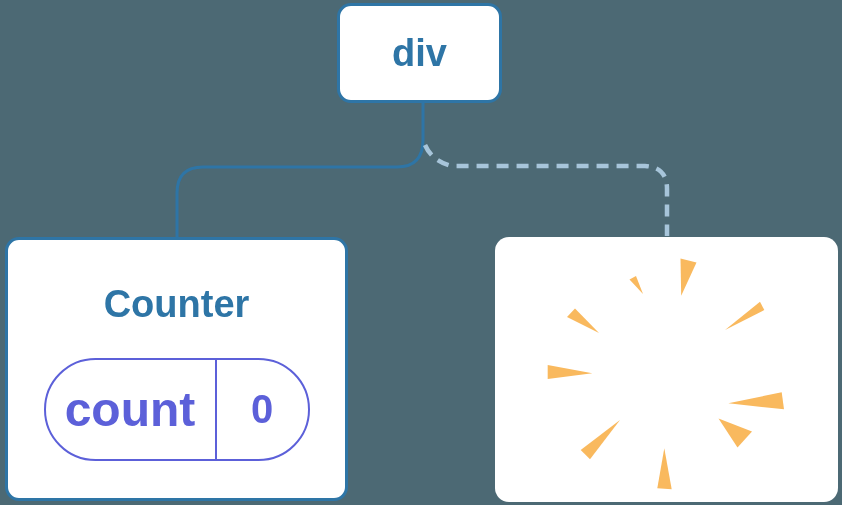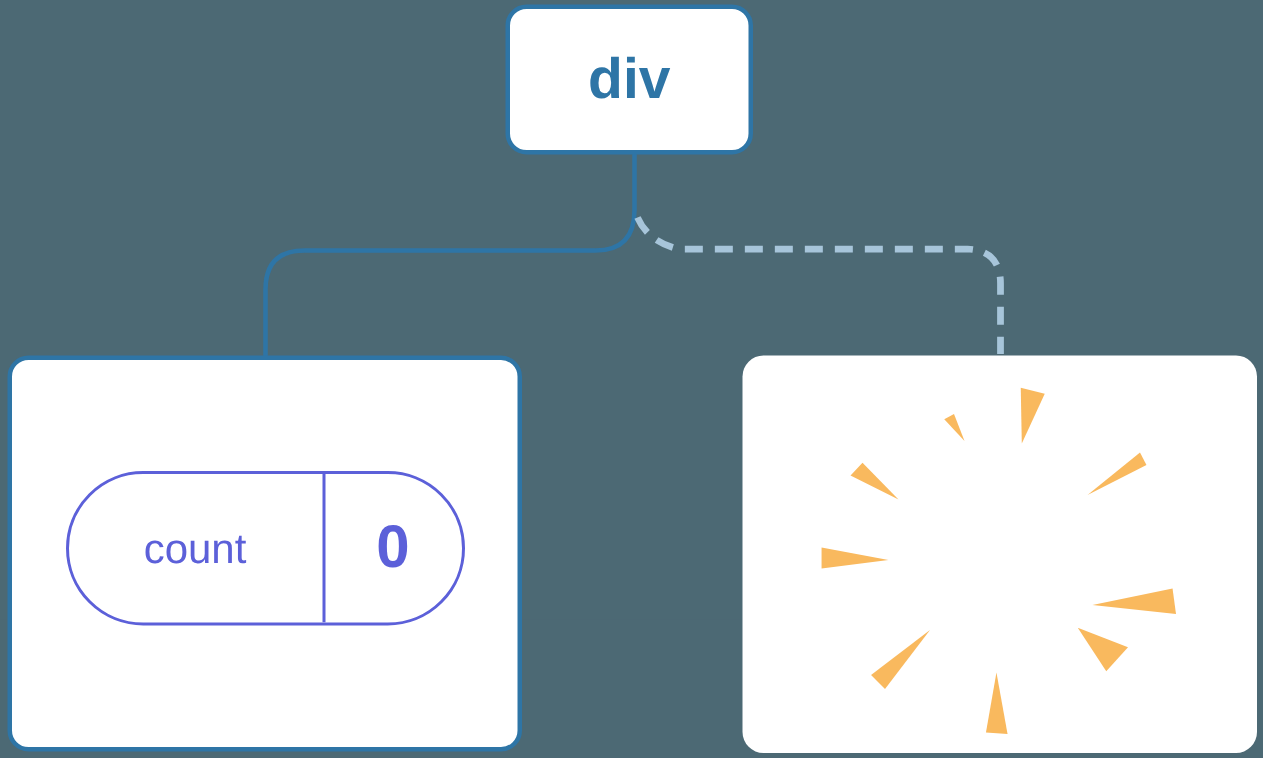--- a/index.html
+++ b/index.html
@@ -76,22 +76,22 @@
     border-radius: 52px;
     display: flex;
     overflow: hidden;
     background: var(--node-bg);
   }
   .pill-name {
     width: 171px; height: 100%;
     border-right: 2px solid var(--indigo);
     display: flex; align-items: center; justify-content: center;
     color: var(--indigo);
-    font-size: 28px;
-    font-weight: 400;
+    font-size: 48px;
+    font-weight: 700;
   }
   .pill-value {
     flex: 1; height: 100%;
     display: flex; align-items: center; justify-content: center;
     color: var(--indigo);
     font-size: 40px;
     font-weight: 600;
   }
   .node-removed {
     left: 495px; top: 237px;
@@ -112,20 +112,21 @@
   <svg class="connectors" viewBox="0 0 842 505" aria-hidden="true">
     <path class="edge-solid" d="M423,103 L423,140 Q423,167 397,167 L203,167 Q177,167 177,193 L177,237"></path>
     <path class="edge-dashed" d="M425,145 Q432,161 452,166 L645,166 Q667,167 667,189 L667,236"></path>
   </svg>
 
   <div class="node node-root">
     <span class="node-label">div</span>
   </div>
 
   <div class="node node-counter">
+    <div class="counter-title">Counter</div>
     <div class="state-pill">
       <span class="pill-name">count</span>
       <span class="pill-value">0</span>
     </div>
   </div>
 
   <div class="node node-removed">
     <svg class="poof" viewBox="0 0 343 265" aria-hidden="true">
       <polygon points="185.5,21.5 201.5,25.5 186.2,58.7"></polygon>
       <polygon points="134.5,42.5 141,39 148,57"></polygon>

